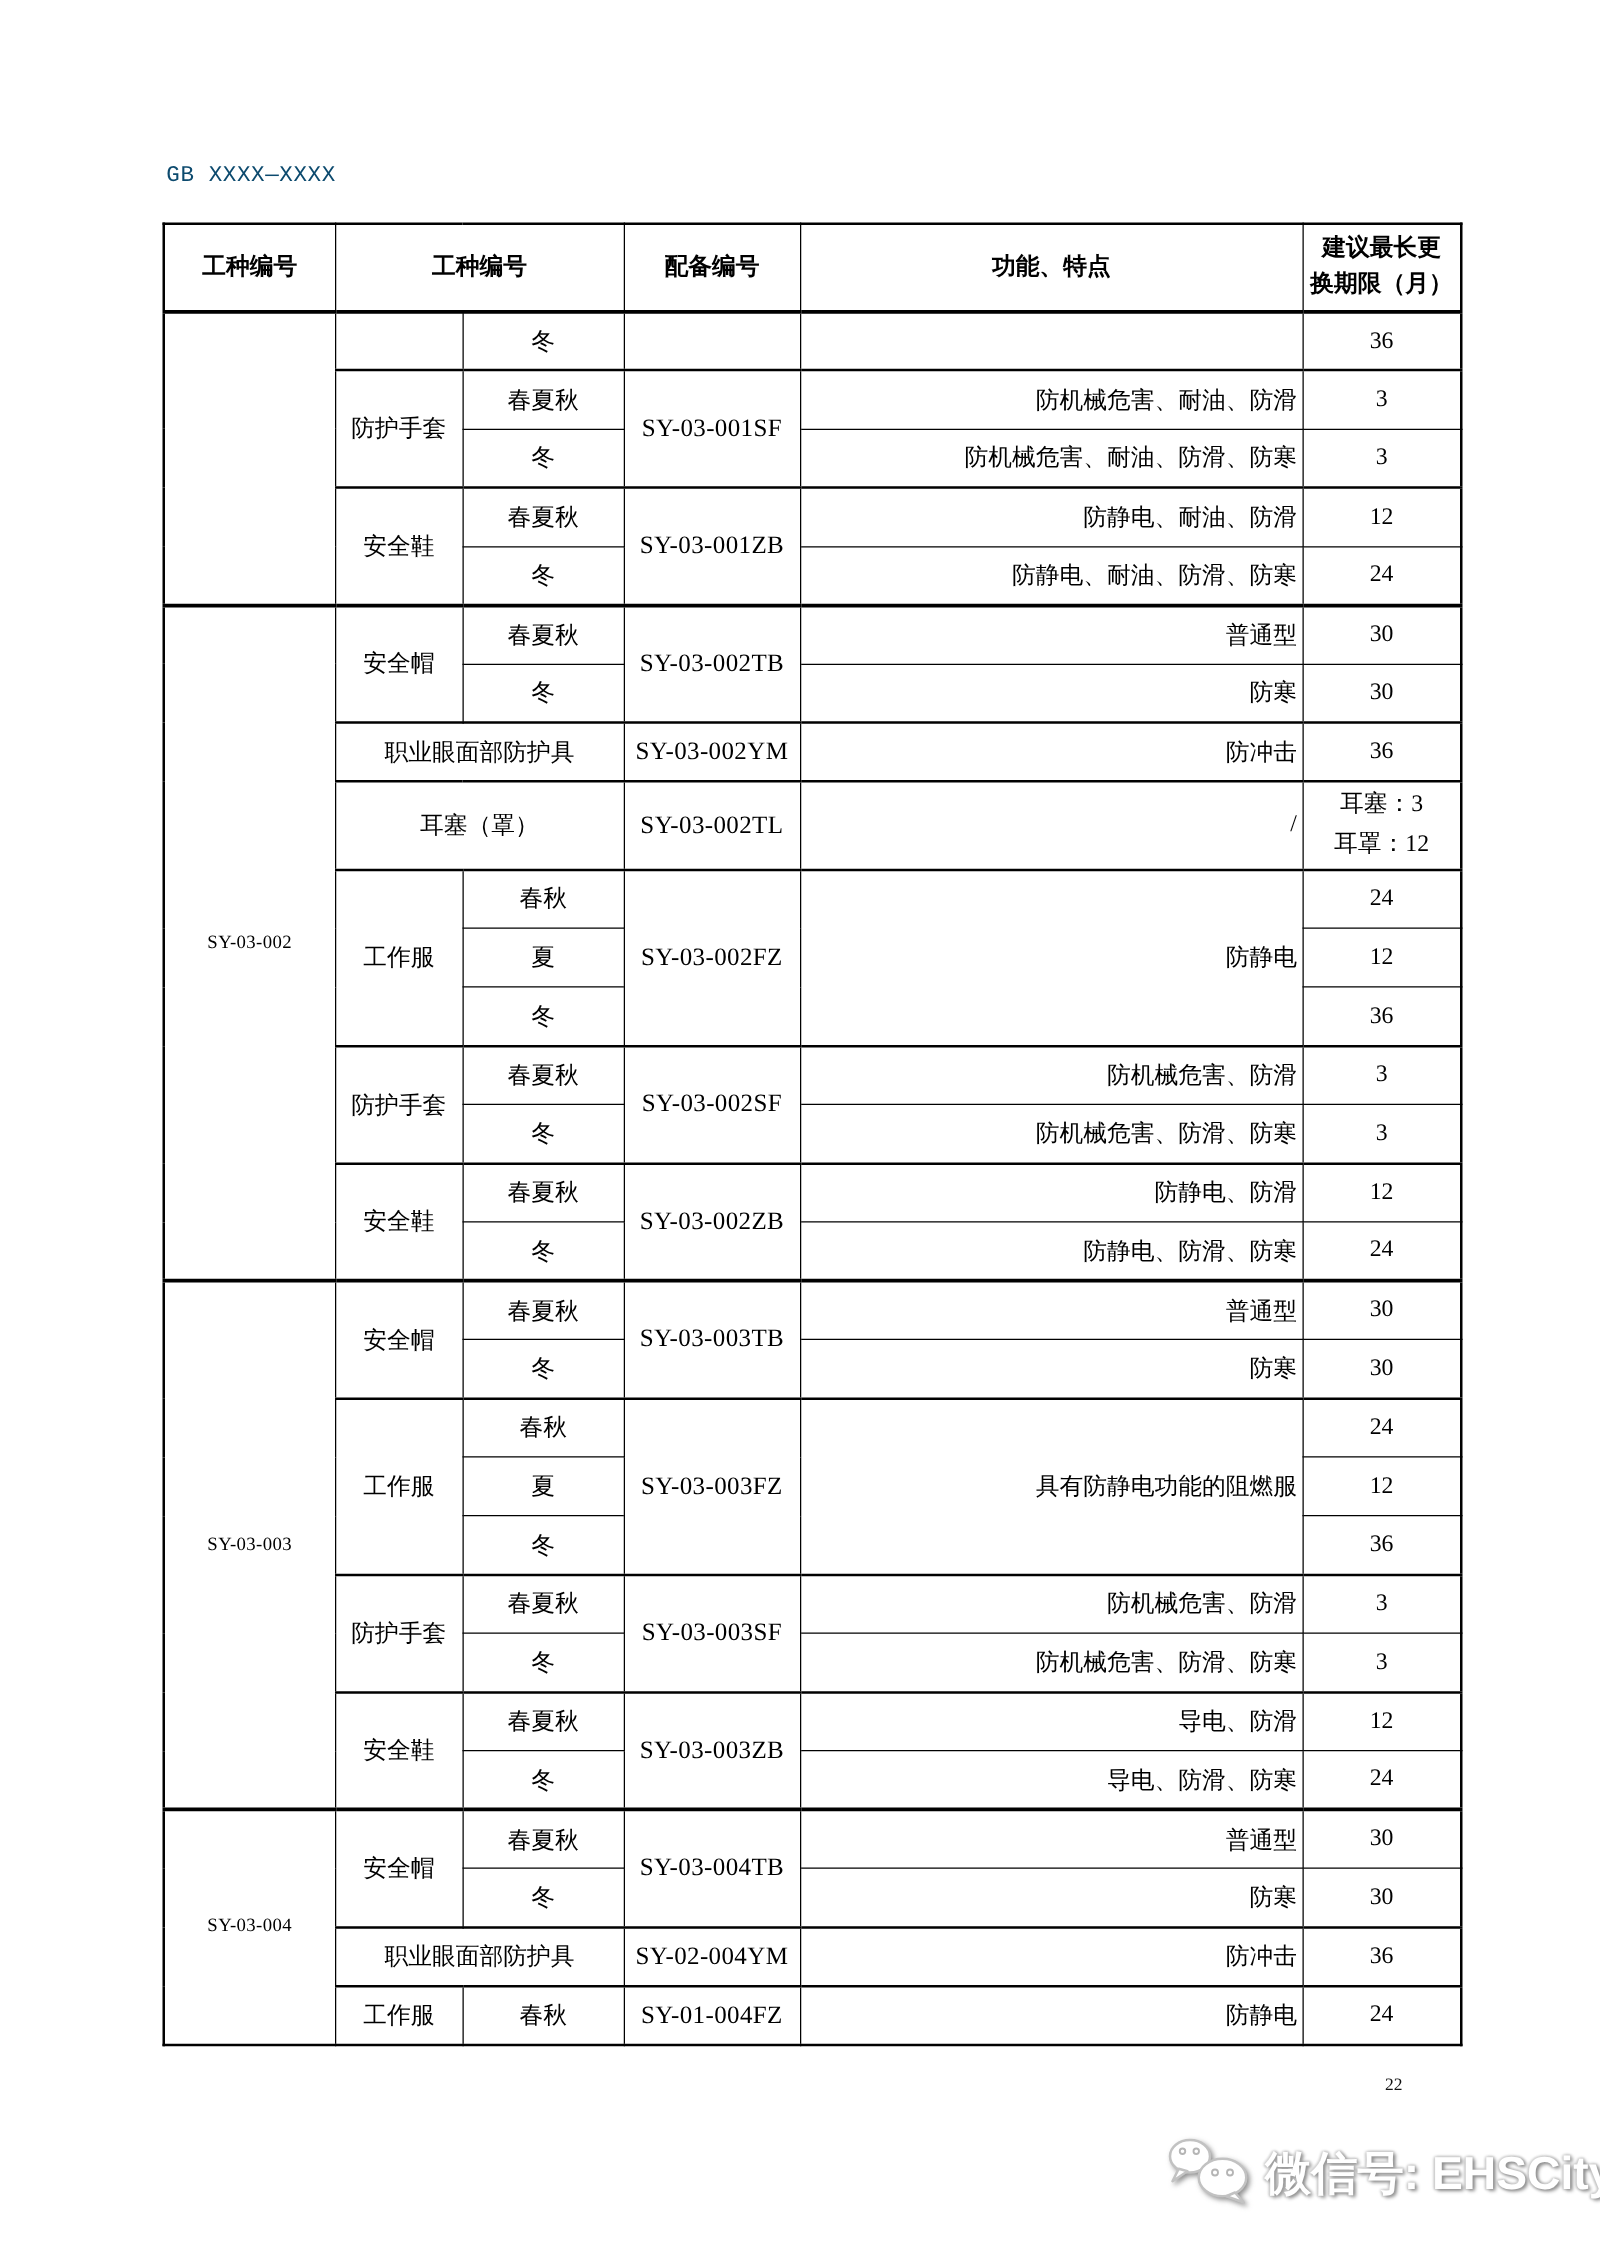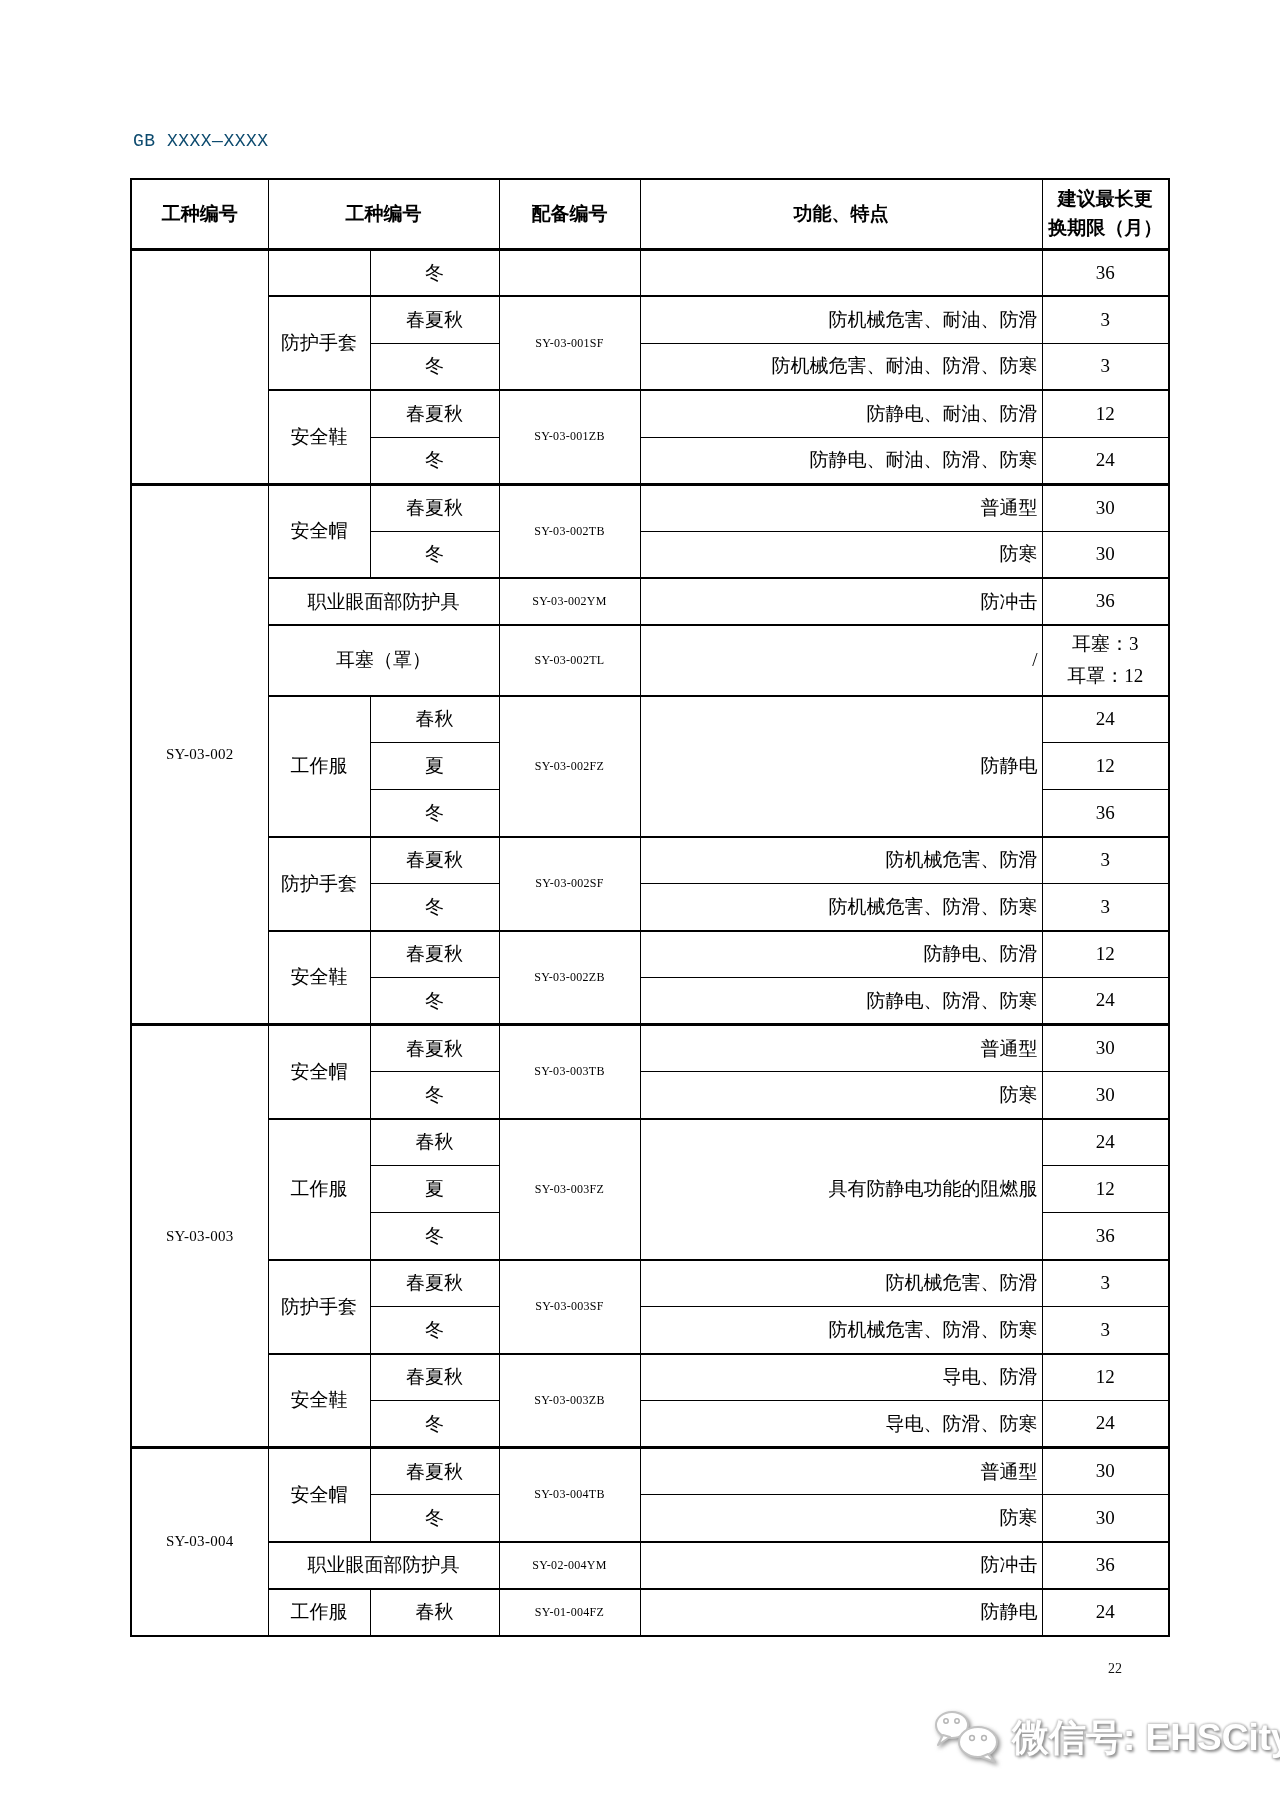--- a/index.html
+++ b/index.html
@@ -42,21 +42,21 @@
   .equip-table thead th {
     font-weight: bold;
     border-bottom: 3px solid #000;
     line-height: 1.5;
   }
   .equip-table tbody tr { height: 47px; }
   .equip-table tbody tr.tall { height: 66px; }
   .equip-table tr.section-start td { border-top: 3px solid #000; }
   .equip-table tr.group-start td { border-top: 2px solid #000; }
   .equip-table td.func { text-align: right; padding-left: 13px; }
-  .equip-table td.code { font-size: 12px; letter-spacing: 0.3px; }
+  .equip-table td.code { font-size: 20px; letter-spacing: 0.3px; }
   .equip-table td.work-id { font-size: 15px; letter-spacing: 0.3px; }
   .equip-table td.period { line-height: 1.7; }
 
   .page-number {
     position: absolute;
     left: 1108px; top: 1661px;
     font-size: 14px;
     color: #111;
   }
 

